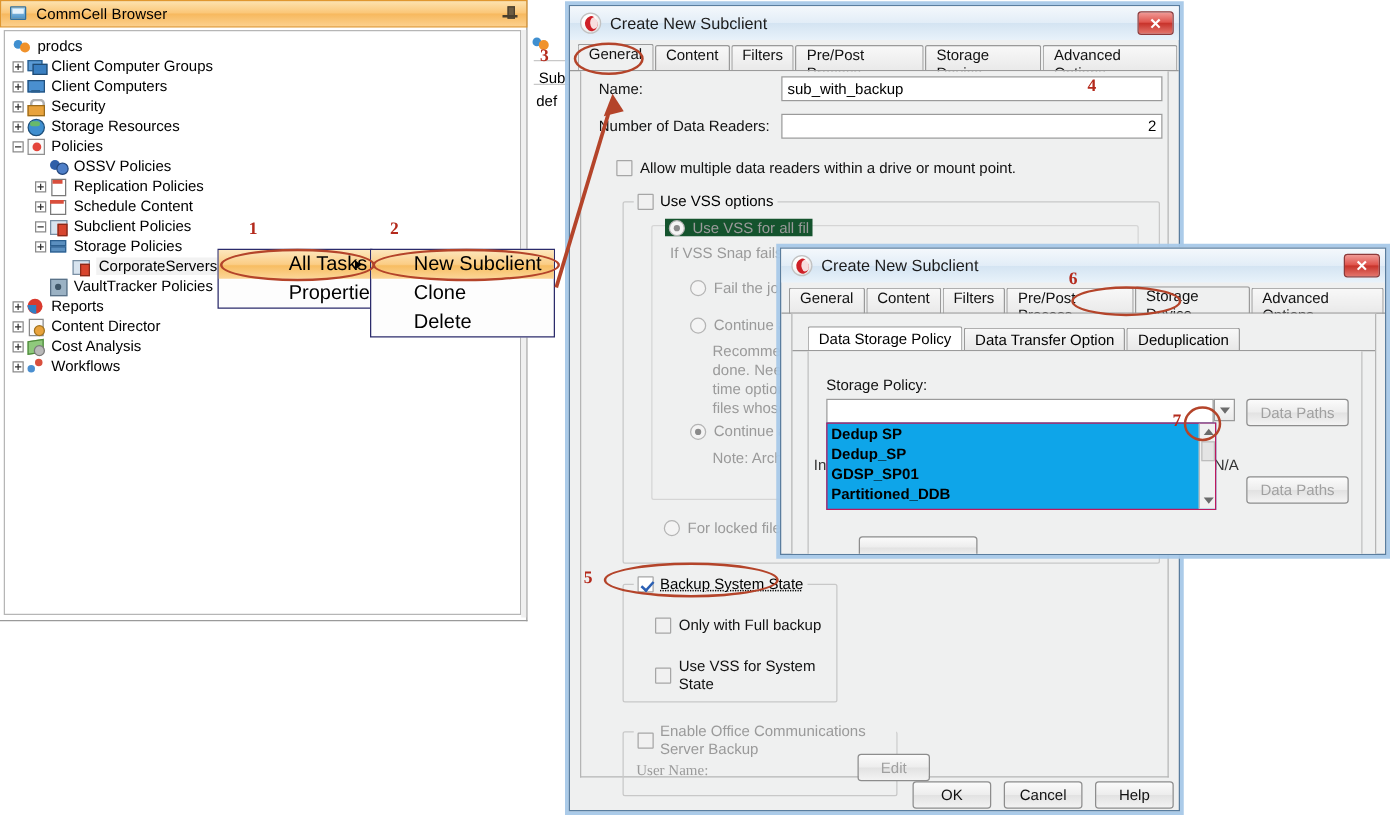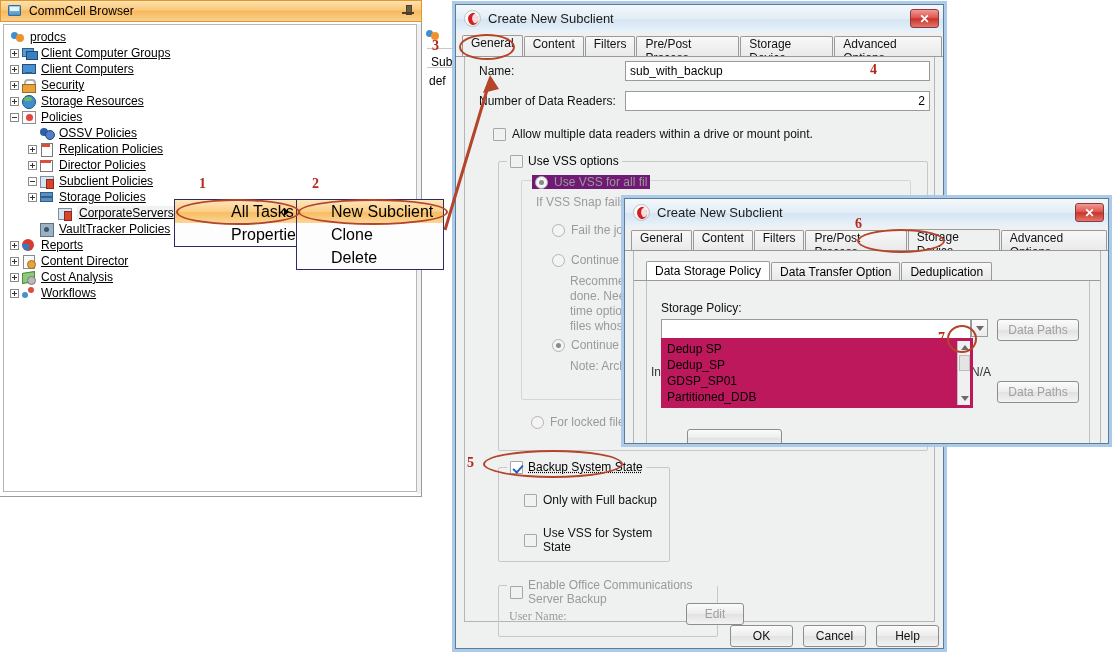--- a/index.html
+++ b/index.html
@@ -31,21 +31,21 @@
   .pin-icon:before {
     content: ""; position: absolute; left: 5px; top: 1px; width: 4px; height: 8px;
     background: #6b5b42; border: 1px solid #4a3f2d;
   }
   .pin-icon:after {
     content: ""; position: absolute; left: 1px; top: 8px; width: 12px; height: 2px;
     background: #4a3f2d;
   }
   .cc-body {
     position: absolute; left: 3px; top: 24px; width: 414px; height: 468px;
-    background: #fff; border: 1px solid #b6b6b6; overflow: hidden; text-decoration: underline;
+    background: #fff; border: 1px solid #b6b6b6; overflow: hidden;
   }
   .cc-scroll-v {
     position: absolute; right: 0px; top: 24px; width: 4px; height: 470px;
     background: #f0f0f0;
   }
 
   .tree { padding: 4px 2px 2px 4px; font-size: 12px; color: #000; }
   .tnode { display: flex; align-items: center; height: 16px; position: relative; white-space: nowrap; }
   .tnode .lbl { margin-left: 4px; }
   .exp {
@@ -206,22 +206,23 @@
 
   .subtab {
     height: 19px; padding: 0 8px; font-size: 12px;
     background: linear-gradient(to bottom,#f8f8f8 0%,#e7e7e7 100%);
     border: 1px solid #9a9a9a; border-bottom: none;
     display: flex; align-items: center; margin-right: 1px; border-radius: 2px 2px 0 0;
   }
   .subtab.active { background: #fff; height: 20px; border-bottom: 1px solid #fff; }
 
   .combo-list {
-    position: absolute; background: #be185d; border: 3px solid #be185d;
+    position: absolute; background: #0ea5e9; border: 1px solid #be185d;
     font-size: 12px;
+    font-weight: bold;
   }
   .combo-list .opt { height: 16px; display: flex; align-items: center; padding-left: 3px; }
   .combo-sb {
     position: absolute; right: 0; top: 0; bottom: 0; width: 13px; background: #f0f0f0;
     border-left: 1px solid #bdbdbd;
   }
   .sb-arrow {
     position: absolute; left: 0; width: 13px; height: 13px; display: flex;
     align-items: center; justify-content: center;
   }
@@ -290,21 +291,21 @@
               <span class="lbl" data-name="tree-item-label">OSSV Policies</span>
             </div>
             <div class="tnode" data-name="tree-item-replication-policies" style="margin-left: 20px;">
               <span class="exp plus" data-name="tree-expand-icon"></span>
               <span class="ic ic-repl" data-name="replication-icon"></span>
               <span class="lbl" data-name="tree-item-label">Replication Policies</span>
             </div>
             <div class="tnode" data-name="tree-item-schedule-policies" style="margin-left: 20px;">
               <span class="exp plus" data-name="tree-expand-icon"></span>
               <span class="ic ic-sched" data-name="schedule-icon"></span>
-              <span class="lbl" data-name="tree-item-label">Director Policies</span>
+              <span class="lbl" data-name="tree-item-label">Schedule Content</span>
             </div>
             <div class="tnode" data-name="tree-item-subclient-policies" style="margin-left: 20px;">
               <span class="exp" data-name="tree-collapse-icon"></span>
               <span class="ic ic-sub" data-name="subclient-icon"></span>
               <span class="lbl" data-name="tree-item-label">Subclient Policies</span>
             </div>
             <div class="tnode" data-name="tree-item-storage-policies" style="margin-left: 20px;">
               <span class="exp plus" data-name="tree-expand-icon"></span>
               <span class="ic ic-storage" data-name="storage-icon"></span>
               <span class="lbl" data-name="tree-item-label">Storage Policies</span>
@@ -416,21 +417,21 @@
         <span class="fld-label" data-name="allow-multiple-readers-label">Allow multiple data readers within a drive or mount point.</span>
       </div>
 
       <div class="group" style="position:absolute;left:33px;top:104px;width:430px;height:290px;" data-name="use-vss-options-group">
         <div class="gtitle" data-name="use-vss-options-header">
           <span class="chk" data-name="use-vss-options-checkbox"></span>
           <span data-name="use-vss-options-label">Use VSS options</span>
         </div>
 
         <div class="group" style="position:absolute;left:22px;top:18px;width:390px;height:220px;border-color:#d5d5d5;" data-name="vss-inner-group">
-          <div class="row" style="position:absolute;left:10px;top:-6px;background:#701a75;padding:0 3px;" data-name="use-vss-all-files-row">
+          <div class="row" style="position:absolute;left:10px;top:-6px;background:#14532d;padding:0 3px;" data-name="use-vss-all-files-row">
             <span class="radio on" data-name="use-vss-all-files-radio"></span>
             <span class="fld-label dim" data-name="use-vss-all-files-label">Use VSS for all fil</span>
           </div>
           <div class="fld-label dim" style="position:absolute;left:14px;top:14px;" data-name="vss-snap-fail-text">If VSS Snap fails, th</div>
 
           <div class="row" style="position:absolute;left:30px;top:42px;" data-name="fail-the-job-row">
             <span class="radio" data-name="fail-the-job-radio"></span>
             <span class="fld-label dim" data-name="fail-the-job-label">Fail the job</span>
           </div>
 

